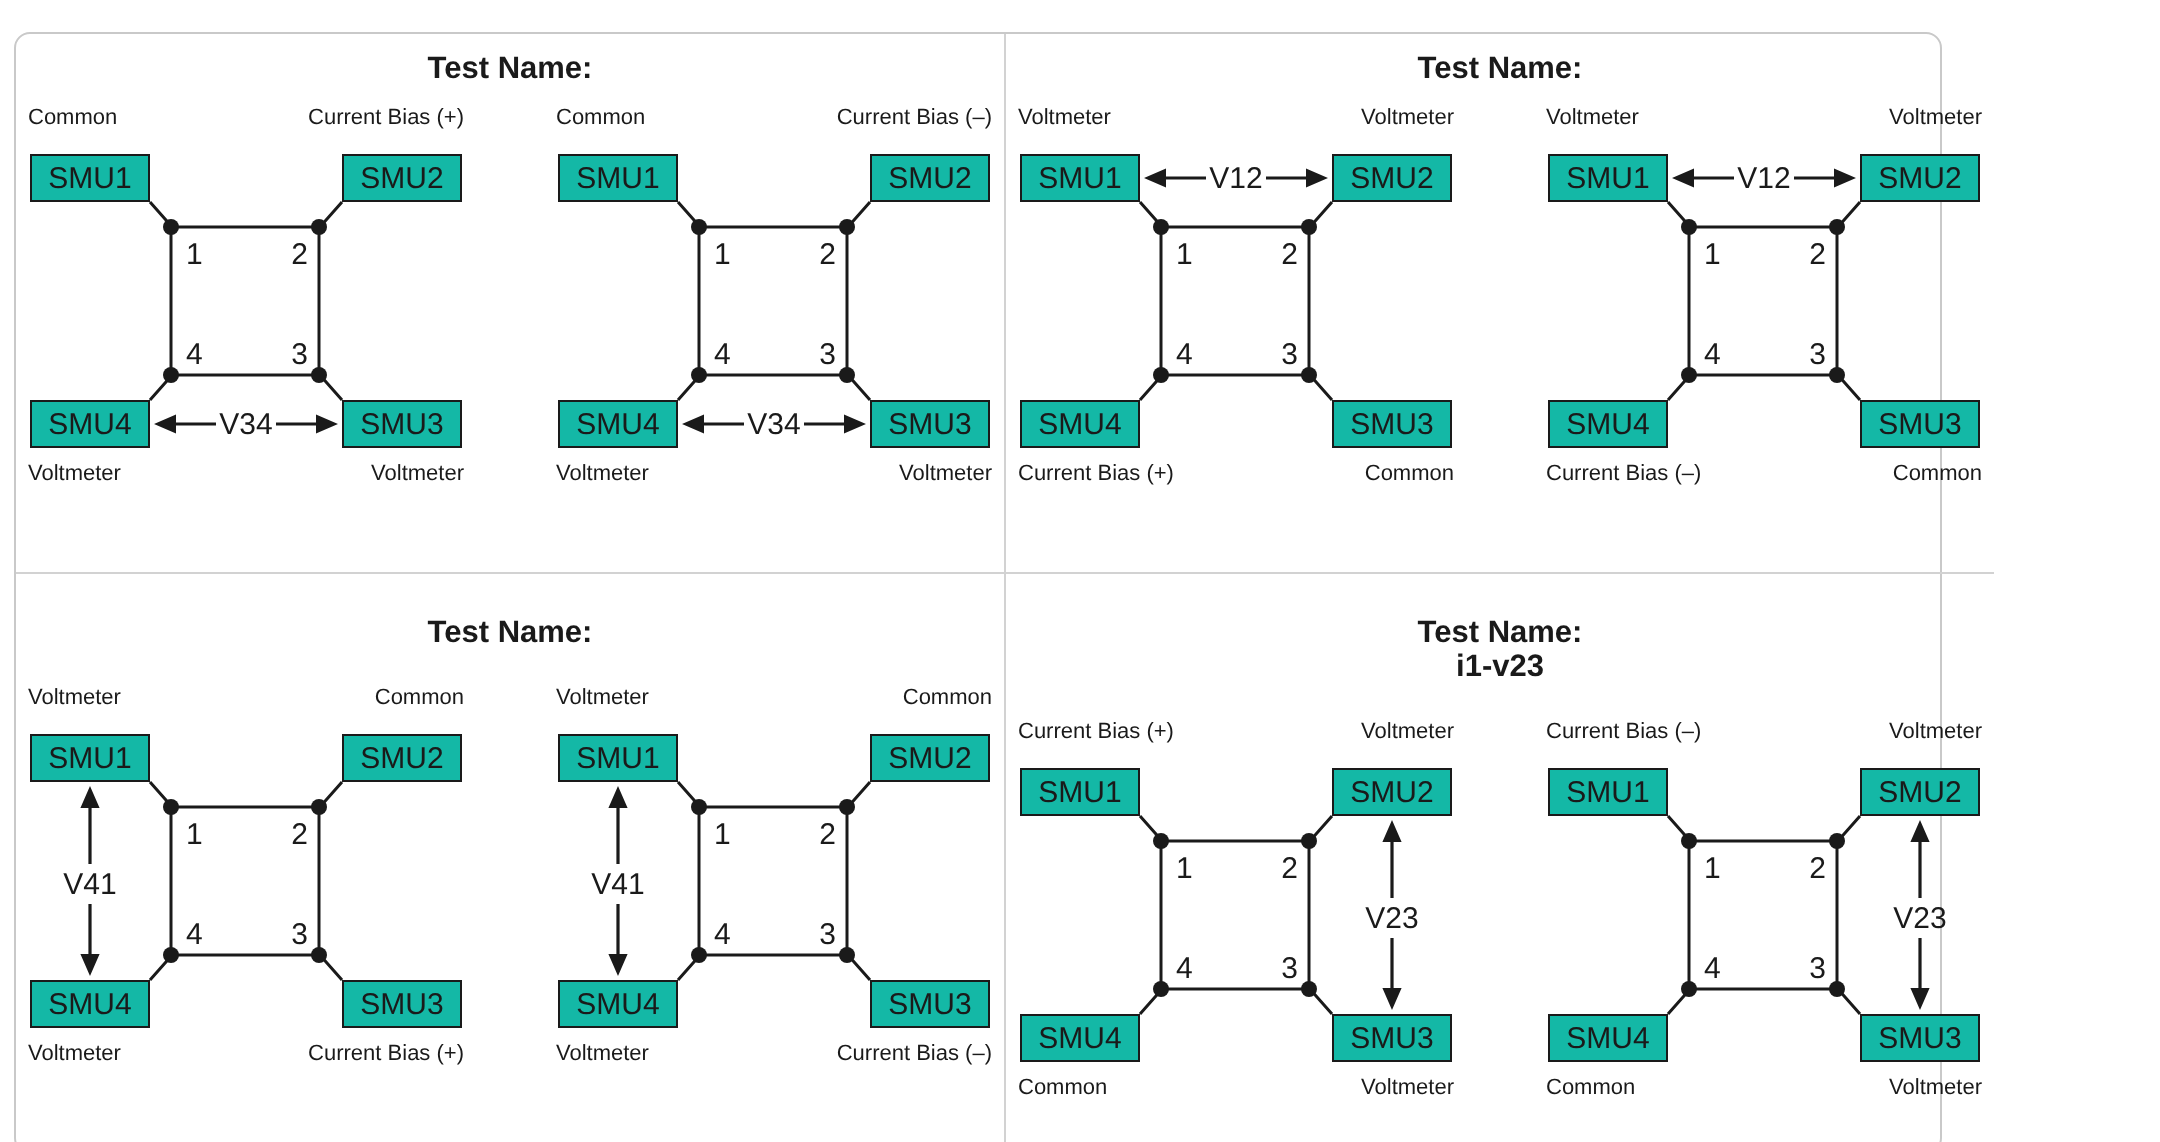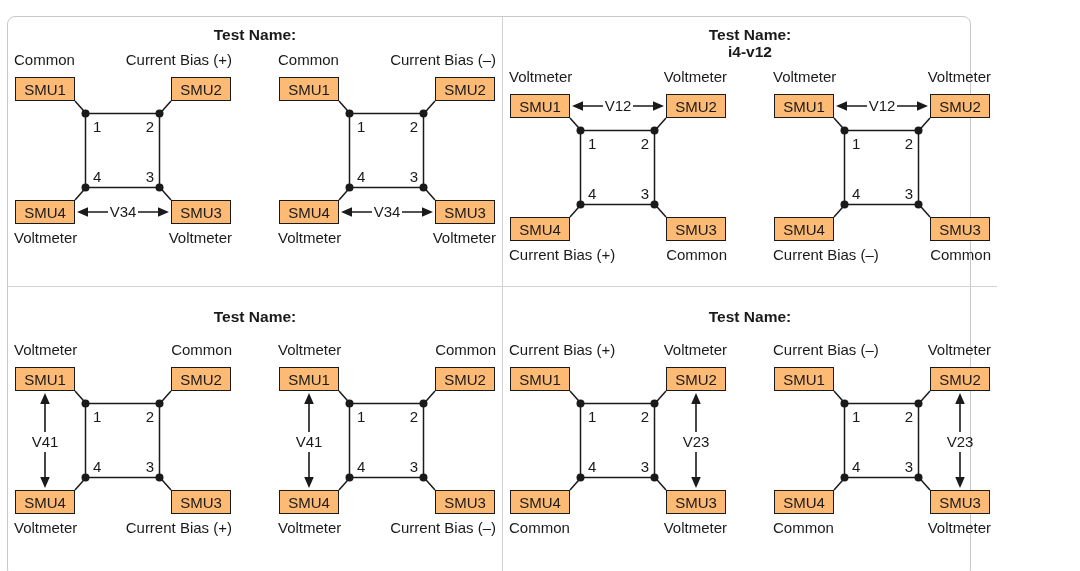--- a/index.html
+++ b/index.html
@@ -11,24 +11,24 @@
   .q1{border-right:1.5px solid #d2d2d2;border-bottom:1.5px solid #d2d2d2;}
   .q2{border-bottom:1.5px solid #d2d2d2;}
   .q3{border-right:1.5px solid #d2d2d2;}
   .qtitle{text-align:center;font-weight:700;font-size:15.5px;line-height:17px;margin-top:9px;}
   .q3 .qtitle,.q4 .qtitle{margin-top:21px;}
   .diagrams{display:flex;justify-content:center;gap:34px;margin-top:8px;}
   .q3 .diagrams,.q4 .diagrams{margin-top:16px;}
   .diagram{position:relative;width:230px;height:196px;margin:0;flex:0 0 auto;}
   .diagram svg{position:absolute;left:0;top:0;}
   .smu{position:absolute;width:60px;height:24px;border:1.6px solid #1a1a1a;box-sizing:border-box;
-    display:flex;align-items:center;justify-content:center;font-size:15px;background:#fdba74;line-height:1;}
+    display:flex;align-items:center;justify-content:center;font-size:15px;background:#14b8a6;line-height:1;}
   .smu.s1{left:7px;top:26px}.smu.s2{left:163px;top:26px}
   .smu.s4{left:7px;top:149px}.smu.s3{left:163px;top:149px}
-  .role{position:absolute;font-size:15px;line-height:17px;white-space:nowrap;}
+  .role{position:absolute;font-size:11px;line-height:17px;white-space:nowrap;}
   .role.tl{left:6px;top:0}.role.tr{right:6px;top:0}
   .role.bl{left:6px;top:178px}.role.br{right:6px;top:178px}
   .wire{fill:none;stroke:#1a1a1a;stroke-width:1.5;}
   .dotc{fill:#1a1a1a;stroke:none;}
   .num{font-family:"Liberation Sans",sans-serif;font-size:15px;fill:#1a1a1a;}
   .aln{fill:none;stroke:#1a1a1a;stroke-width:1.6;}
   .ahd{fill:#1a1a1a;stroke:none;}
   .vlbl{font-family:"Liberation Sans",sans-serif;font-size:15px;fill:#1a1a1a;text-anchor:middle;}
 </style>
 </head>
@@ -93,21 +93,20 @@
         <div class="role bl">Voltmeter</div>
         <div class="role br">Voltmeter</div>
       </figure>
 
     </div>
   </div>
 
   <div class="quadrant q2">
     <div class="qtitle">
       <div>Test Name:</div>
-      <div>i4-v12</div>
     </div>
     <div class="diagrams">
 
       <figure class="diagram">
         <svg width="230" height="196" viewBox="0 0 230 196">
           <rect class="wire" x="77.5" y="62.5" width="74" height="74"></rect>
           <path class="wire" d="M67,50 L78.5,63 M163,50 L151.5,63 M67,149 L78.5,136 M163,149 L151.5,136"></path>
           <circle class="dotc" cx="77.5" cy="62.5" r="4"></circle>
           <circle class="dotc" cx="151.5" cy="62.5" r="4"></circle>
           <circle class="dotc" cx="77.5" cy="136.5" r="4"></circle>
@@ -216,20 +215,21 @@
         <div class="role bl">Voltmeter</div>
         <div class="role br">Current Bias (–)</div>
       </figure>
 
     </div>
   </div>
 
   <div class="quadrant q4">
     <div class="qtitle">
       <div>Test Name:</div>
+      <div>i1-v23</div>
     </div>
     <div class="diagrams">
 
       <figure class="diagram">
         <svg width="230" height="196" viewBox="0 0 230 196">
           <rect class="wire" x="77.5" y="62.5" width="74" height="74"></rect>
           <path class="wire" d="M67,50 L78.5,63 M163,50 L151.5,63 M67,149 L78.5,136 M163,149 L151.5,136"></path>
           <circle class="dotc" cx="77.5" cy="62.5" r="4"></circle>
           <circle class="dotc" cx="151.5" cy="62.5" r="4"></circle>
           <circle class="dotc" cx="77.5" cy="136.5" r="4"></circle>

